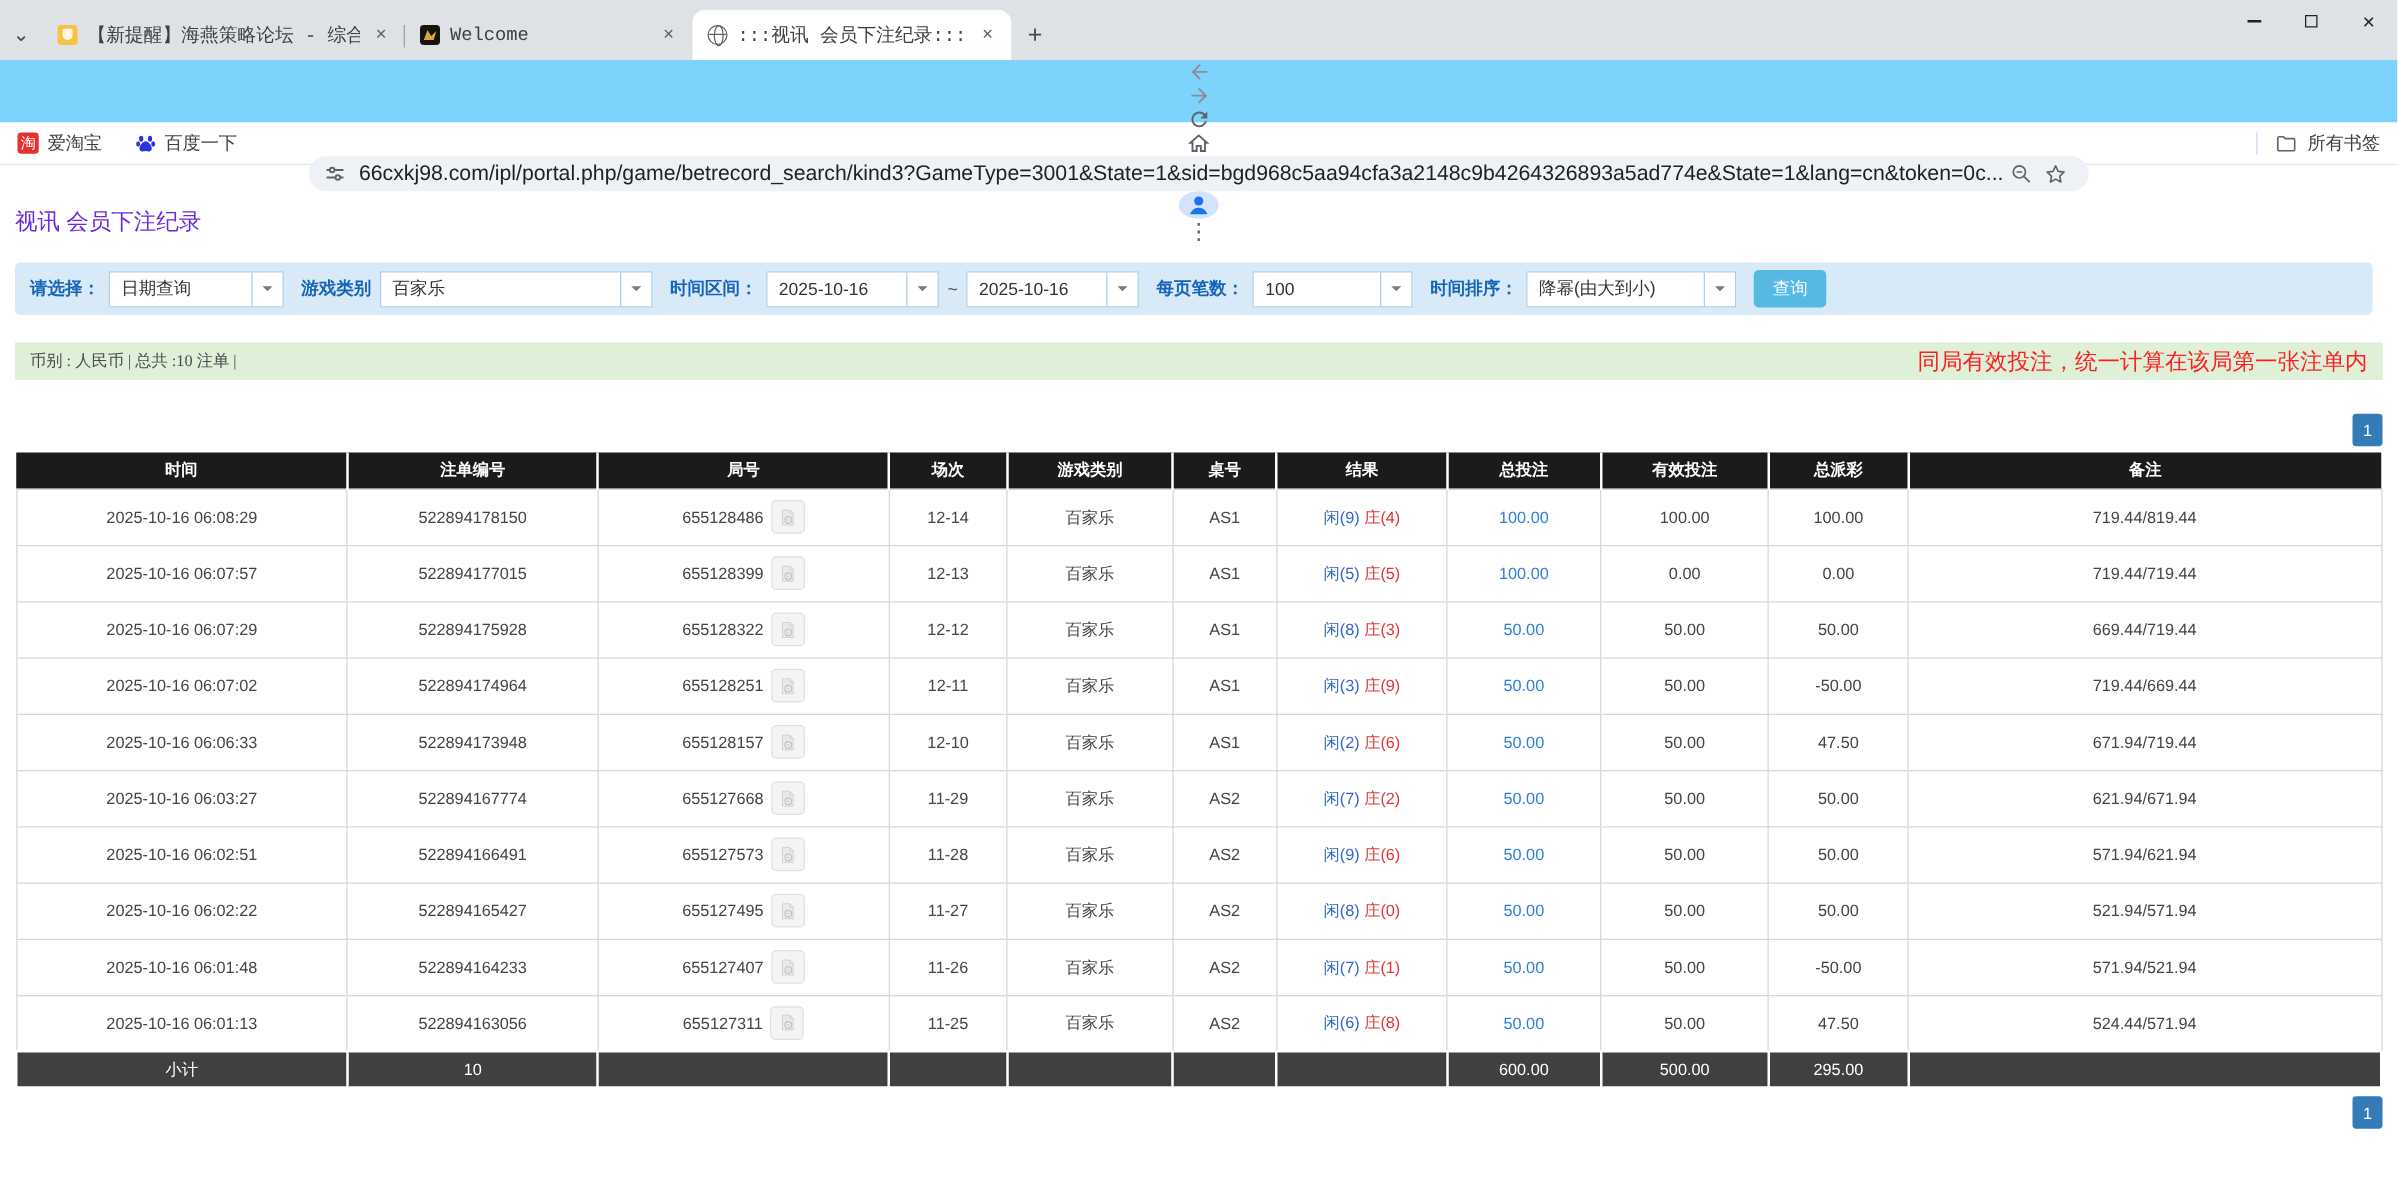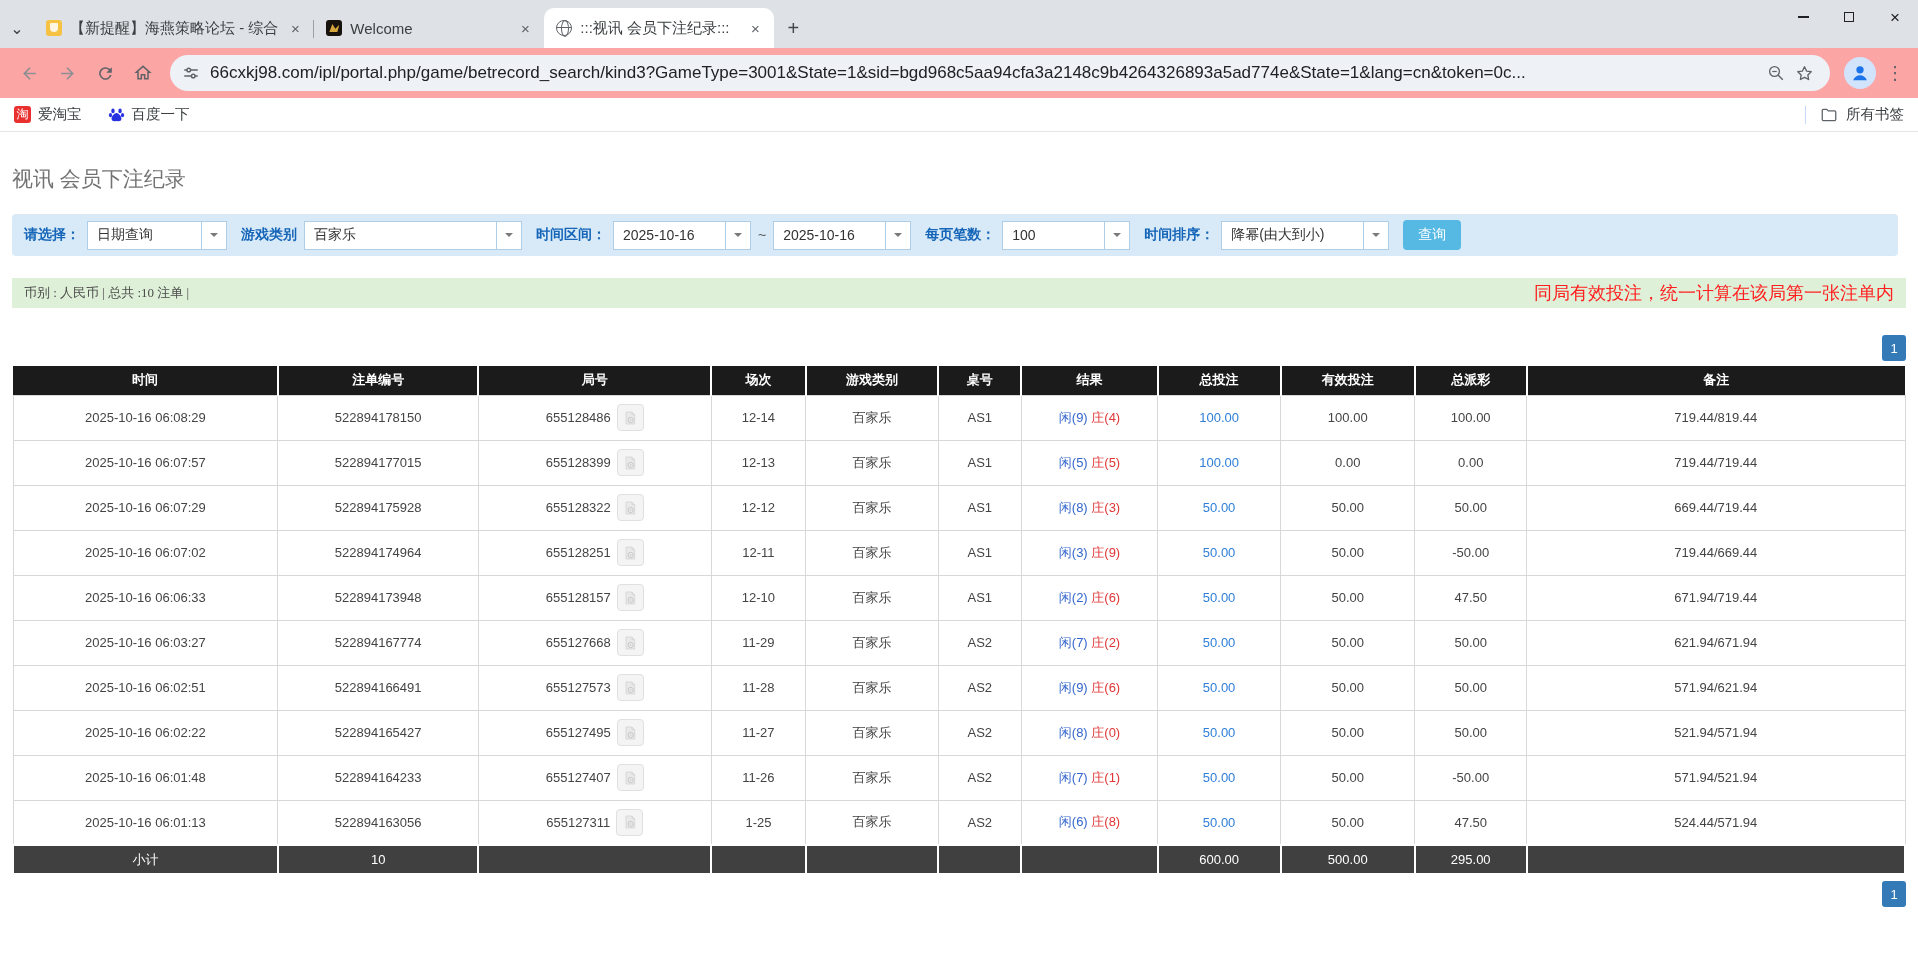--- a/index.html
+++ b/index.html
@@ -25,40 +25,40 @@
   .fav-globe::before { content:""; position:absolute; left:0; right:0; top:5.5px; height:1.5px; background:#5f6368; }
   .fav-globe::after { content:""; position:absolute; left:3.5px; top:-1px; width:6px; height:15px; border:1.5px solid #5f6368; border-radius:50%; }
   .newtab-btn { width:30px; height:30px; margin:0 0 5px 4px; display:flex; align-items:center; justify-content:center;
                 font-size:20px; color:#44474b; border-radius:50%; cursor:pointer; }
   .win-controls { position:absolute; right:0; top:0; height:34px; display:flex; }
   .win-btn { width:46px; height:34px; display:flex; align-items:center; justify-content:center; color:#202124; cursor:pointer; }
   .ic-min { width:11px; height:1.4px; background:#202124; display:block; }
   .ic-max { width:10px; height:10px; border:1.4px solid #202124; display:block; }
   .ic-close-w { font-size:17px; line-height:1; }
 
-  .toolbar { height:50px; background:#fca5a5; display:flex; align-items:center; padding:0 10px; }
+  .toolbar { height:50px; background:#7dd3fc; display:flex; align-items:center; padding:0 10px;flex-direction:column; }
   .nav-btn { width:38px; height:38px; border-radius:50%; display:flex; align-items:center; justify-content:center; cursor:pointer; }
   .nav-btn svg { display:block; }
   .omnibox { flex:1; height:36px; background:#eef1f6; border-radius:18px; margin:0 8px; display:flex; align-items:center; padding:0 12px; min-width:0; }
   .omni-url { flex:1; font-size:17px; color:#202124; white-space:nowrap; overflow:hidden; margin-left:10px; }
   .omni-ic { width:28px; height:28px; display:flex; align-items:center; justify-content:center; flex:0 0 28px; cursor:pointer; }
   .avatar { width:32px; height:32px; border-radius:50%; background:#d2e3fc; display:flex; align-items:center; justify-content:center; margin:0 6px; cursor:pointer; }
   .menu-dots { width:26px; height:26px; display:flex; align-items:center; justify-content:center; font-size:18px; color:#5f6368; letter-spacing:0; cursor:pointer; }
 
   .bookmarks { height:34px; background:#fff; border-bottom:1px solid #e4e6e8; display:flex; align-items:center; padding:0 14px; font-size:14.5px; color:#3c4043; }
   .bm-item { display:flex; align-items:center; gap:7px; margin-right:26px; cursor:pointer; }
   .bm-ic { width:17px; height:17px; border-radius:3px; position:relative; }
   .bm-taobao { background:#e8312f; color:#fff; font-size:12px; display:flex; align-items:center; justify-content:center; }
   .bm-spacer { flex:1; }
   .bm-divider { width:1px; height:18px; background:#c6dafc; margin-right:14px; }
   .bm-all { display:flex; align-items:center; gap:8px; cursor:pointer; }
 
   
   .content { background:#fff; }
-  .page-title { font-size:21px; color:#737373; font-weight:400; margin:33px 0 0 12px; }
+  .page-title { font-size:18px; color:#6d28d9; font-weight:400; margin:33px 0 0 12px; }
   .filterbar { margin:21px 20px 0 12px; background:#d8eaf7; border-radius:4px; height:42px; display:flex; align-items:center; padding:0 12px; gap:7px; }
   .f-label { color:#1565b8; font-weight:bold; font-size:14px; white-space:nowrap; margin-left:7px; }
   .combo { background:#fff; border:1px solid #aecde6; height:29px; display:flex; align-items:stretch; }
   .combo .val { display:flex; align-items:center; padding:0 9px; font-size:14px; color:#333; flex:1; white-space:nowrap; }
   .combo .arr { width:25px; border-left:1px solid #aecde6; display:flex; align-items:center; justify-content:center; }
   .combo .arr::after { content:""; border:4px solid transparent; border-top-color:#7a7a7a; margin-top:4px; }
   .tilde { color:#555; font-size:14px; }
   .btn-search { background:#55b9e3; color:#fff; border:none; height:30px; padding:0 15px; font-size:14px; border-radius:4px; margin-left:7px; cursor:pointer; }
 
   .infobar { margin:22px 12px 0 12px; background:#dff0d8; height:30px; display:flex; align-items:center; justify-content:space-between; padding:0 12px;font-family:Liberation Serif, serif; }
@@ -81,21 +81,21 @@
   .bet-link { color:#2f7ed8; cursor:pointer; }
   .neg { color:#ff0000; }
   .rec tr.foot td { background:#404040; color:#fff; border:2px solid #fff; height:29px; }
 </style>
 </head>
 <body>
 
 <div>
   <div class="tabstrip">
     <div class="tab-search">⌄</div>
-    <div id="tabs" style="display:flex;align-items:flex-end;">
+    <div id="tabs" style="display:flex;align-items:flex-end;font-family:Liberation Mono, monospace;">
         <div class="tab">
           <span class="favicon fav-yellow"></span>
           <span class="tab-title">【新提醒】海燕策略论坛 - 综合</span>
           <span class="tab-close">×</span>
           <span class="sep"></span>
         </div>
         <div class="tab before-active">
           <span class="favicon fav-dark"></span>
           <span class="tab-title">Welcome</span>
           <span class="tab-close">×</span>
@@ -511,21 +511,21 @@
               <span class="vid-btn">
                 <svg width="16" height="16" viewBox="0 0 24 24">
                   <path d="M6 3h9l4 4v14H6z" fill="#e9e9e9" stroke="#cfcfcf"></path>
                   <path d="M15 3v4h4" fill="none" stroke="#cfcfcf"></path>
                   <circle cx="13" cy="15" r="4" fill="none" stroke="#c4c4c4" stroke-width="1.4"></circle>
                   <circle cx="13" cy="15" r="1" fill="#c4c4c4"></circle>
                 </svg>
               </span>
             </div>
           </td>
-          <td>1-25</td>
+          <td>11-25</td>
           <td>百家乐</td>
           <td>AS2</td>
           <td><span class="res-player">闲(6)</span> <span class="res-banker">庄(8)</span></td>
           <td><span class="bet-link">50.00</span></td>
           <td>50.00</td>
           <td>47.50</td>
           <td>524.44/571.94</td>
         </tr>
         <tr class="foot">
           <td>小计</td>

